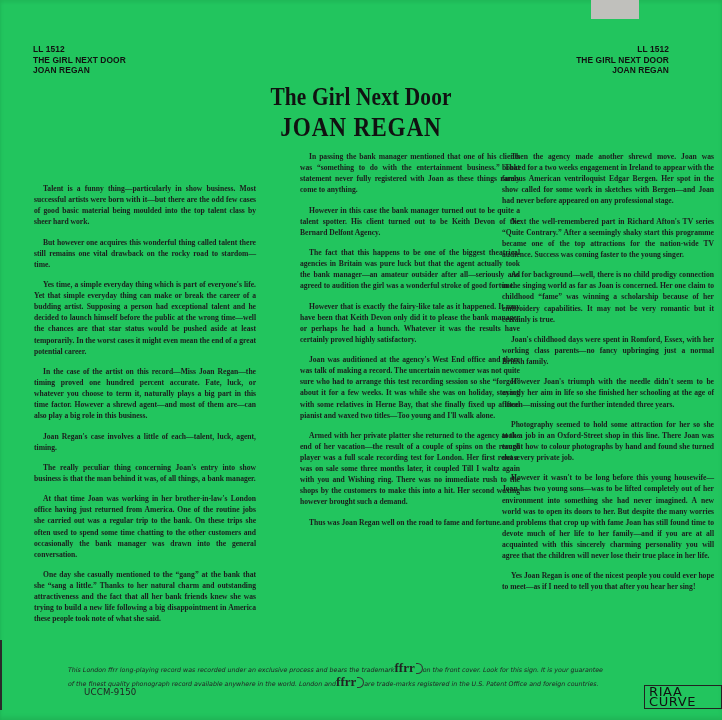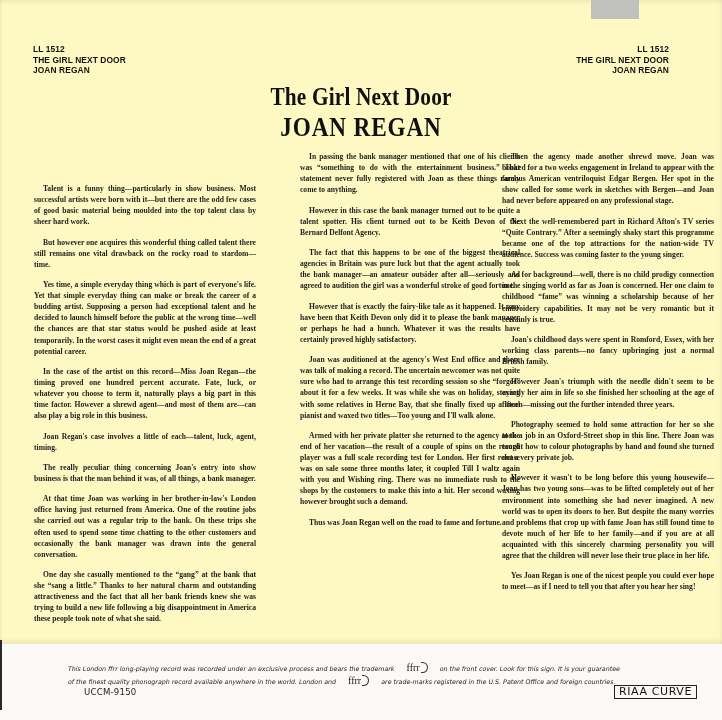--- a/index.html
+++ b/index.html
@@ -4,22 +4,22 @@
 <style>
   html, body { margin: 0; padding: 0; }
   body {
     width: 722px; height: 720px; overflow: hidden;
     background: #fbfaf6;
     position: relative;
     font-family: "Liberation Serif", "DejaVu Serif", serif;
     color: #1a1a1a;
   }
   .sleeve {
-    position: absolute; left: 0; top: 0; width: 722px; height: 644px;
-    background: #fef9c3;
+    position: absolute; left: 0; top: 0; width: 722px; height: 720px;
+    background: #22c55e;
     box-shadow: inset 0 -3px 4px rgba(0,0,0,0.08), inset 0 3px 3px rgba(0,0,0,0.05);
   }
   .sticker {
     position: absolute; left: 591px; top: 0; width: 48px; height: 19px;
     background: #c0c0bc;
   }
   .catalog {
     position: absolute; top: 44px;
     font-family: "Liberation Sans", "DejaVu Sans", sans-serif;
     font-weight: bold; font-size: 8.4px; line-height: 10.5px;
@@ -57,38 +57,38 @@
   .col.c3 { left: 494px; width: 212px; margin-left: 8px; }
   .col p { margin: 0 0 9.2px 0; text-indent: 9px; }
 
   .footer {
     position: absolute; left: 68px; top: 662px; width: 600px;
     font-family: "DejaVu Sans", sans-serif;
     font-style: italic; font-size: 6.3px; line-height: 11.6px; color: #222;
     white-space: nowrap;
   }
   .ffrr {
-    display: inline-block; font-style: normal; font-weight: normal;
-    font-family: "Liberation Serif", serif; font-size: 10px; margin: 0 12px;
+    display: inline-block; font-style: normal; font-weight: bold;
+    font-family: "Liberation Serif", serif; font-size: 13px; margin: 0 0;
     position: relative;
   }
   .ffrr .ear {
     display: inline-block; width: 6px; height: 9px;
     border: 1px solid #333; border-left: none; border-radius: 0 6px 6px 0;
     vertical-align: -2px; margin-left: 1px;
   }
   .ucc {
     position: absolute; left: 84px; top: 687px;
     font-family: "DejaVu Sans", sans-serif; font-size: 8.6px; color: #222;
     letter-spacing: 0.2px;
   }
   .riaa {
-    position: absolute; left: 614px; top: 685px;
+    position: absolute; left: 644px; top: 685px;
     border: 1.3px solid #222; padding: 1px 4px;
-    font-family: "DejaVu Sans", sans-serif; font-size: 11px; color: #111;
+    font-family: "DejaVu Sans", sans-serif; font-size: 13px; color: #111;
     letter-spacing: 0.6px; line-height: 10px;
   }
   .left-edge {
     position: absolute; left: 0; top: 640px; width: 2px; height: 70px; background: #2a2a2a;
   }
 </style>
 </head>
 <body>
 
 <div class="sleeve">

